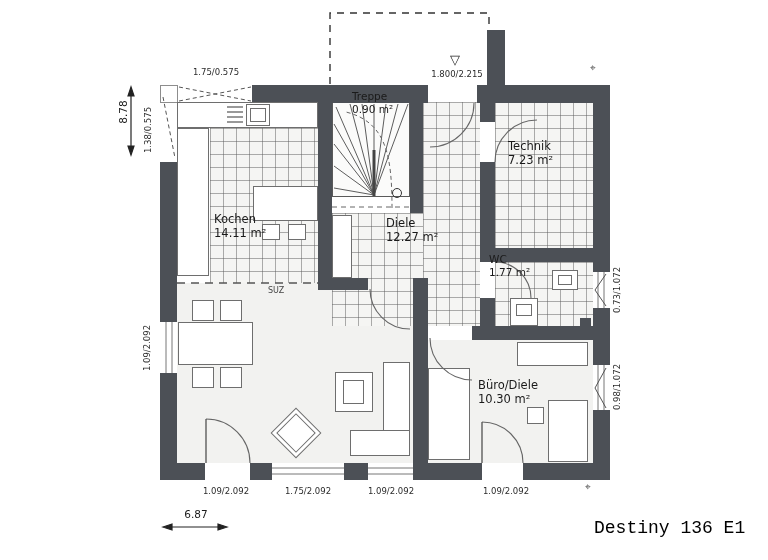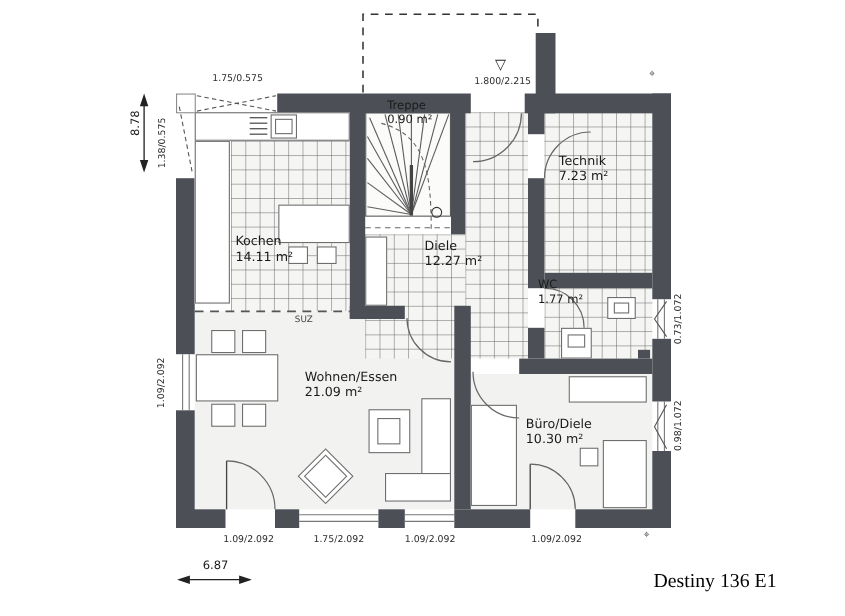--- a/index.html
+++ b/index.html
@@ -16,21 +16,21 @@
   .inner{position:absolute;border:1px solid #6e6e6e;background:#fff}
   .corner{position:absolute;background:#fff;border:1px solid #8d8d8d}
   .lbl{position:absolute;color:#1a1a1a;font-size:11.5px;line-height:1.25;white-space:nowrap}
   .lbl.sm{font-size:10.5px;line-height:1.2}
   .dim{position:absolute;color:#2b2b2b;font-size:8.5px;white-space:nowrap}
   .dim.c{transform:translateX(-50%)}
   .vdim{position:absolute;color:#2b2b2b;font-size:8.5px;white-space:nowrap;width:60px;text-align:center;transform:rotate(-90deg)}
   .bigdim{position:absolute;color:#1a1a1a;font-size:10.5px;white-space:nowrap}
   .marker{position:absolute;color:#5a5a5a;font-size:10px}
   .tri{position:absolute;color:#222;font-size:13px}
-  #title{position:absolute;left:594px;top:518px;font-family:Liberation Serif, serif;font-size:18px;color:#000}
+  #title{position:absolute;left:594px;top:518px;font-family:Liberation Mono, monospace;font-size:18px;color:#000}
   svg.overlay{position:absolute;left:0;top:0;pointer-events:none}
   .rot45{transform:rotate(45deg)}
 </style>
 </head>
 <body>
 
 <div id="plan">
 
   <div class="tiles" style="left:210px;top:128px;width:108px;height:155px"></div>
   <div class="floor" style="left:177px;top:283px;width:238px;height:180px"></div>
@@ -199,24 +199,20 @@
       <div>12.27 m²</div>
   </div>
   <div class="lbl" style="left:508px;top:139px">
     <div>Technik</div>
       <div>7.23 m²</div>
   </div>
   <div class="lbl sm" style="left:489px;top:253px">
     <div>WC</div>
       <div>1.77 m²</div>
   </div>
-  <div class="lbl" style="left:277px;top:335px">
-    <div>Wohnen/Essen</div>
-      <div>21.09 m²</div>
-  </div>
   <div class="lbl" style="left:478px;top:378px">
     <div>Büro/Diele</div>
       <div>10.30 m²</div>
   </div>
   <div class="dim" style="left:268px;top:286px;font-size:8px;color:#444">SUZ</div>
 
   <div class="dim c" style="left:216px;top:67px">1.75/0.575</div>
   <div class="dim c" style="left:457px;top:69px">1.800/2.215</div>
   <div class="tri" style="left:450px;top:52px">▽</div>
   <div class="vdim" style="left:118px;top:125px">1.38/0.575</div>

